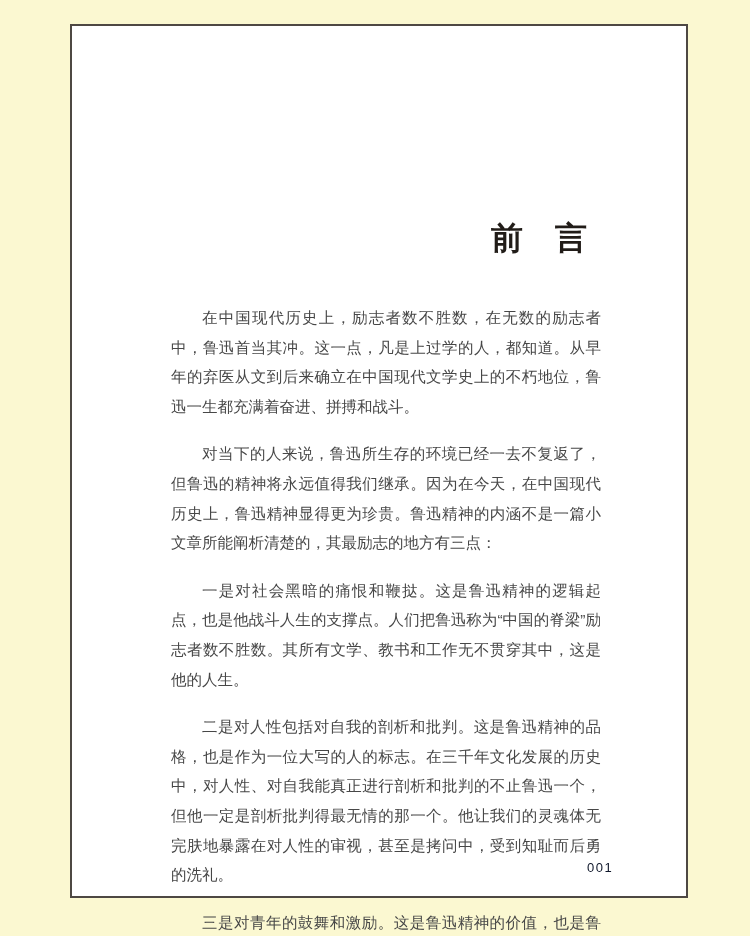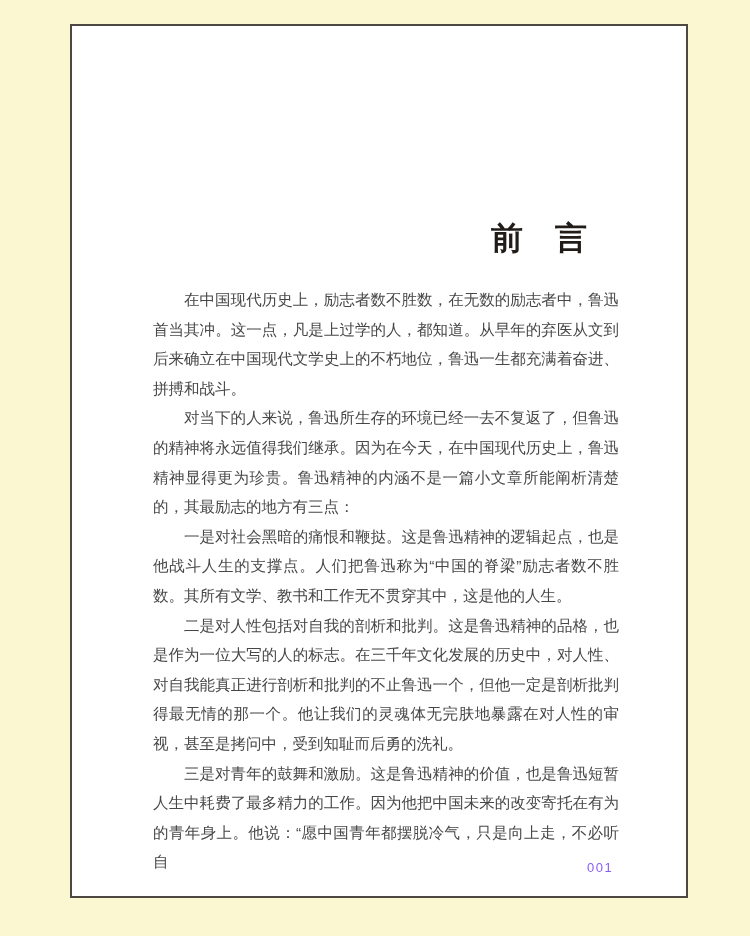--- a/index.html
+++ b/index.html
@@ -36,31 +36,31 @@
     position: absolute;
     left: 81px;
     top: 259px;
     width: 466px;
     font-size: 15.5px;
     line-height: 29.6px;
     color: #474747;
     text-align: justify;
   }
   .body p {
-    margin: 0;
+    margin: 18px;
     padding: 0;
     text-indent: 2em;
   }
   .page-number {
     position: absolute;
     top: 834px;
     left: 515px;
     font-size: 13px;
     letter-spacing: 1.5px;
-    color: #8b5cf6;
+    color: #0f172a;
   }
 </style>
 </head>
 <body>
 
 <div class="canvas">
   <div class="paper">
     <h1 class="title">前　言</h1>
 
     <div class="body">

